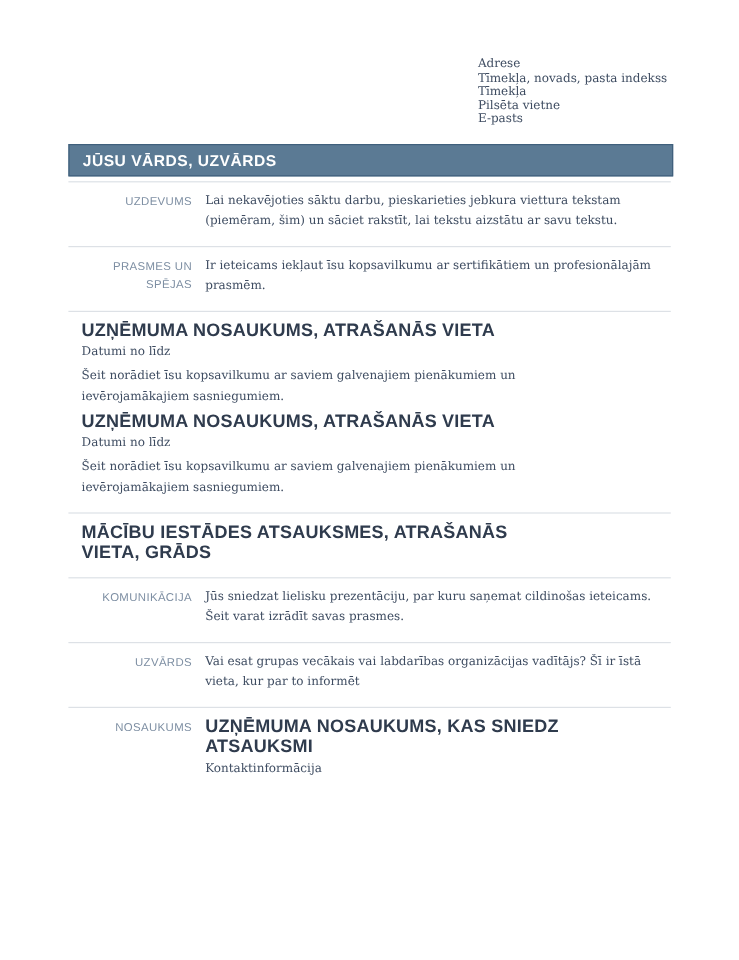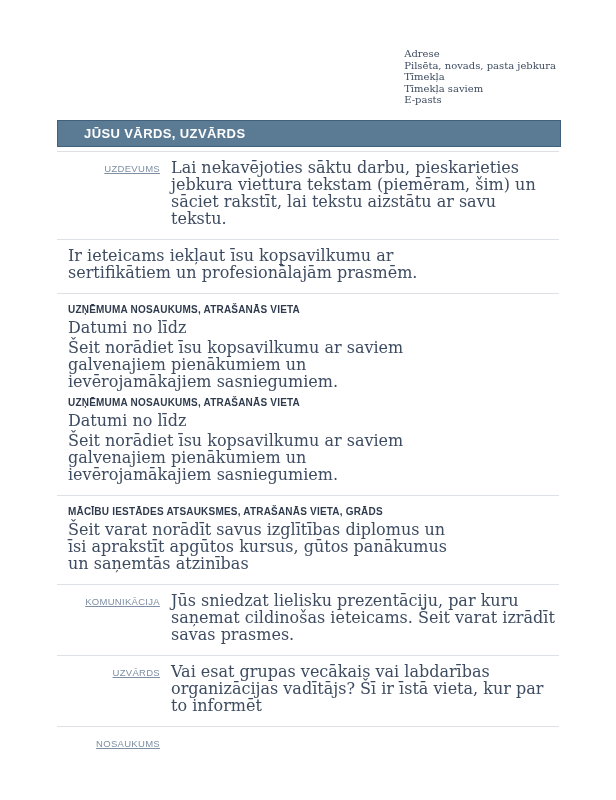--- a/index.html
+++ b/index.html
@@ -35,21 +35,21 @@
     background: var(--bar-fill, #5b7a94);
     border: 1.5px solid var(--bar-border, #40607c);
     display: flex;
     align-items: center;
   }
   .name-bar span {
     color: #ffffff;
     font-size: 13px;
     font-weight: bold;
     letter-spacing: 0.4px;
-    padding-left: 26px;
+    padding-left: 11px;
     white-space: nowrap;
   }
   .sections {
     position: absolute;
     top: 151px;
     left: 57px;
     width: 502px;
   }
   .row {
     display: flex;
@@ -58,76 +58,76 @@
   }
   .label {
     width: 103px;
     flex: 0 0 103px;
     text-align: right;
     font-size: 9.5px;
     line-height: 15px;
     letter-spacing: 0.3px;
     color: var(--label-color, #7e8fa3);
     padding-top: 2px;
-    text-decoration: underline;
   }
   .content {
     margin-left: 11px;
     width: 385px;
     flex: 0 0 385px;
   }
   .body {
     font-family: "DejaVu Serif", "Liberation Serif", serif;
-    font-size: 16px;
+    font-size: 10px;
     line-height: 17px;
     color: var(--body-color, #3e4c61);
     margin: 0 0 1px 0;
   }
   .h {
-    font-size: 10px;
+    font-size: 15px;
     font-weight: bold;
     letter-spacing: 0.2px;
     line-height: 17px;
     color: var(--heading-color, #2f3b4d);
     margin: 0 0 1px 0;
   }
   .entry + .entry {
     margin-top: 4px;
   }
   .para {
     margin-top: 3px;
   }
 </style>
 </head>
 <body>
 
 <div class="page">
 
   <div class="contact">
     <div>Adrese</div>
-    <div>Pilsēta, novads, pasta jebkura</div>
+    <div>Tīmekļa, novads, pasta indekss</div>
     <div>Tīmekļa</div>
-    <div>Tīmekļa saviem</div>
+    <div>Pilsēta vietne</div>
     <div>E-pasts</div>
   </div>
 
   <div class="name-bar">
     <span>JŪSU VĀRDS, UZVĀRDS</span>
   </div>
 
   <div class="sections">
 
     <section class="row">
       <div class="label">UZDEVUMS</div>
       <div class="content">
         <p class="body">Lai nekavējoties sāktu darbu, pieskarieties jebkura viettura tekstam (piemēram, šim) un sāciet rakstīt, lai tekstu aizstātu ar savu tekstu.</p>
       </div>
     </section>
 
     <section class="row">
+      <div class="label">PRASMES UN SPĒJAS</div>
       <div class="content">
         <p class="body">Ir ieteicams iekļaut īsu kopsavilkumu ar sertifikātiem un profesionālajām prasmēm.</p>
       </div>
     </section>
 
     <section class="row">
       <div class="content">
         <div class="entry">
           <p class="h">UZŅĒMUMA NOSAUKUMS, ATRAŠANĀS VIETA</p>
           <p class="body">Datumi no līdz</p>
@@ -137,36 +137,39 @@
           <p class="h">UZŅĒMUMA NOSAUKUMS, ATRAŠANĀS VIETA</p>
           <p class="body">Datumi no līdz</p>
           <p class="body para">Šeit norādiet īsu kopsavilkumu ar saviem galvenajiem pienākumiem un ievērojamākajiem sasniegumiem.</p>
         </div>
       </div>
     </section>
 
     <section class="row">
       <div class="content">
         <p class="h">MĀCĪBU IESTĀDES ATSAUKSMES, ATRAŠANĀS VIETA, GRĀDS</p>
-        <p class="body">Šeit varat norādīt savus izglītības diplomus un īsi aprakstīt apgūtos kursus, gūtos panākumus un saņemtās atzinības</p>
       </div>
     </section>
 
     <section class="row">
       <div class="label">KOMUNIKĀCIJA</div>
       <div class="content">
         <p class="body">Jūs sniedzat lielisku prezentāciju, par kuru saņemat cildinošas ieteicams. Šeit varat izrādīt savas prasmes.</p>
       </div>
     </section>
 
     <section class="row">
       <div class="label">UZVĀRDS</div>
       <div class="content">
         <p class="body">Vai esat grupas vecākais vai labdarības organizācijas vadītājs? Šī ir īstā vieta, kur par to informēt</p>
       </div>
     </section>
 
     <section class="row">
       <div class="label">NOSAUKUMS</div>
+      <div class="content">
+        <p class="h">UZŅĒMUMA NOSAUKUMS, KAS SNIEDZ ATSAUKSMI</p>
+        <p class="body">Kontaktinformācija</p>
+      </div>
     </section>
 
   </div>
 </div>
 
 </body></html>

